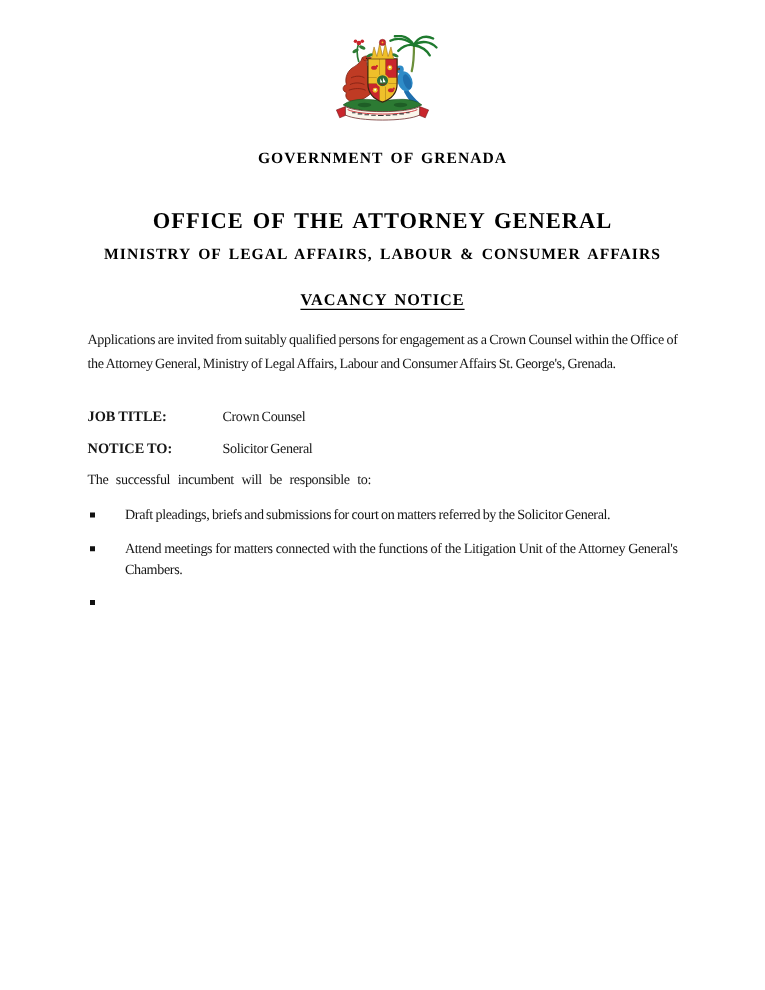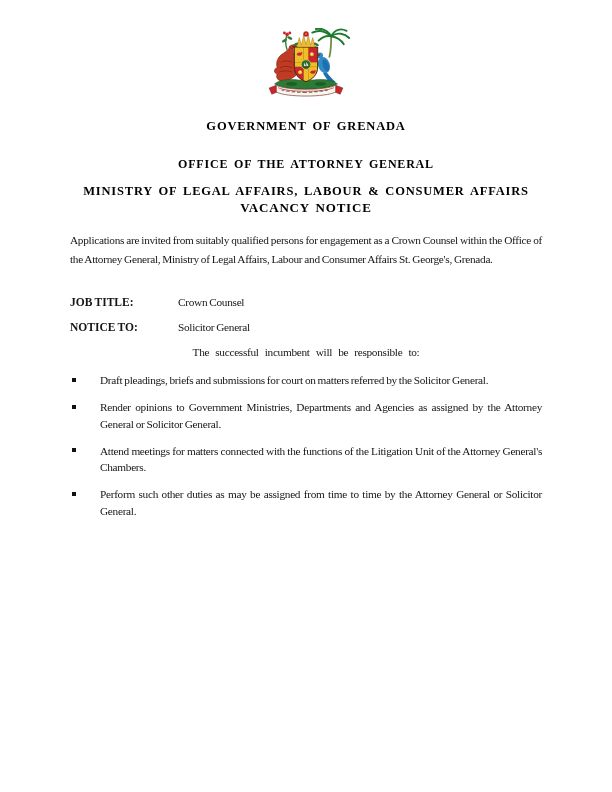--- a/index.html
+++ b/index.html
@@ -8,38 +8,38 @@
     font-family:"Liberation Serif","DejaVu Serif",serif;
     font-size:11px;letter-spacing:-0.3px;word-spacing:-0.5px;
     overflow:hidden;margin:0 auto;box-sizing:border-box;
     padding:28px 70px 0 70px;
   }
   .arms{width:108px;height:83px;margin:0 auto;display:block;}
   .arms svg{display:block;width:108px;height:83px;}
   h1,h2,h3,h4{margin:0;color:#000;font-weight:bold;}
   .h-center{text-align:center;letter-spacing:0.8px;word-spacing:2px;}
   .gov-title{font-size:12.5px;margin-top:8px;line-height:14px;}
-  .office-title{font-size:12px;margin-top:24px;line-height:14px;}
+  .office-title{font-size:18px;margin-top:36px;line-height:14px;}
   .ministry-title{font-size:12.5px;margin-top:13px;line-height:14px;}
   .vacancy-title{
-    font-size:13px;margin-top:2px;line-height:15px;
-    text-underline-offset:2.5px;
+    font-size:13px;margin-top:22px;line-height:15px;
+    text-decoration:underline;text-underline-offset:2.5px;
   }
   .intro{
     margin:16px 0 0 0;text-align:justify;line-height:18.5px;font-size:11.3px;
   }
   .fields{margin-top:27px;}
   .field-row{line-height:14px;margin-bottom:11px;}
   .flabel{display:inline-block;width:108px;font-weight:bold;font-size:11.5px;letter-spacing:0;}
   .fvalue{font-size:11.3px;}
   .duties-heading{
     font-size:11.8px;margin-top:28px;line-height:14px;letter-spacing:0.2px;word-spacing:1px;
     text-decoration:underline;text-underline-offset:2.5px;display:inline-block;
   }
-  .duties-intro{margin:10px 0 0 0;line-height:14px;word-spacing:3.5px;font-size:11.3px;text-align:center;}
+  .duties-intro{margin:10px 0 0 0;line-height:14px;word-spacing:3.5px;font-size:11.3px;}
   ul.duties{list-style:none;margin:13px 0 0 0;padding:0;}
   ul.duties li{
     position:relative;padding-left:30px;margin:0 0 10.5px 0;
     line-height:16.5px;text-align:justify;font-size:11.3px;
   }
   .blt{
     position:absolute;left:2px;top:5.5px;width:4px;height:4px;background:#111;display:block;
   }
 </style>
 </head>
@@ -158,28 +158,20 @@
   
   <p class="duties-intro">The successful incumbent will be responsible to:</p>
 
   <ul class="duties">
     <li>
       <span class="blt"></span>
       <span>Draft pleadings, briefs and submissions for court on matters referred by the Solicitor General.</span>
     </li>
     <li>
       <span class="blt"></span>
-      <span>Render opinions to Government Ministries, Departments and Agencies as assigned by the Attorney General or Solicitor General.</span>
-    </li>
-    <li>
-      <span class="blt"></span>
       <span>Attend meetings for matters connected with the functions of the Litigation Unit of the Attorney General's Chambers.</span>
     </li>
     <li>
       <span class="blt"></span>
-    </li>
-    <li>
-      <span class="blt"></span>
-      <span>Perform such other duties as may be assigned from time to time by the Attorney General or Solicitor General.</span>
     </li>
   </ul>
 
 </div>
 
 </body></html>

